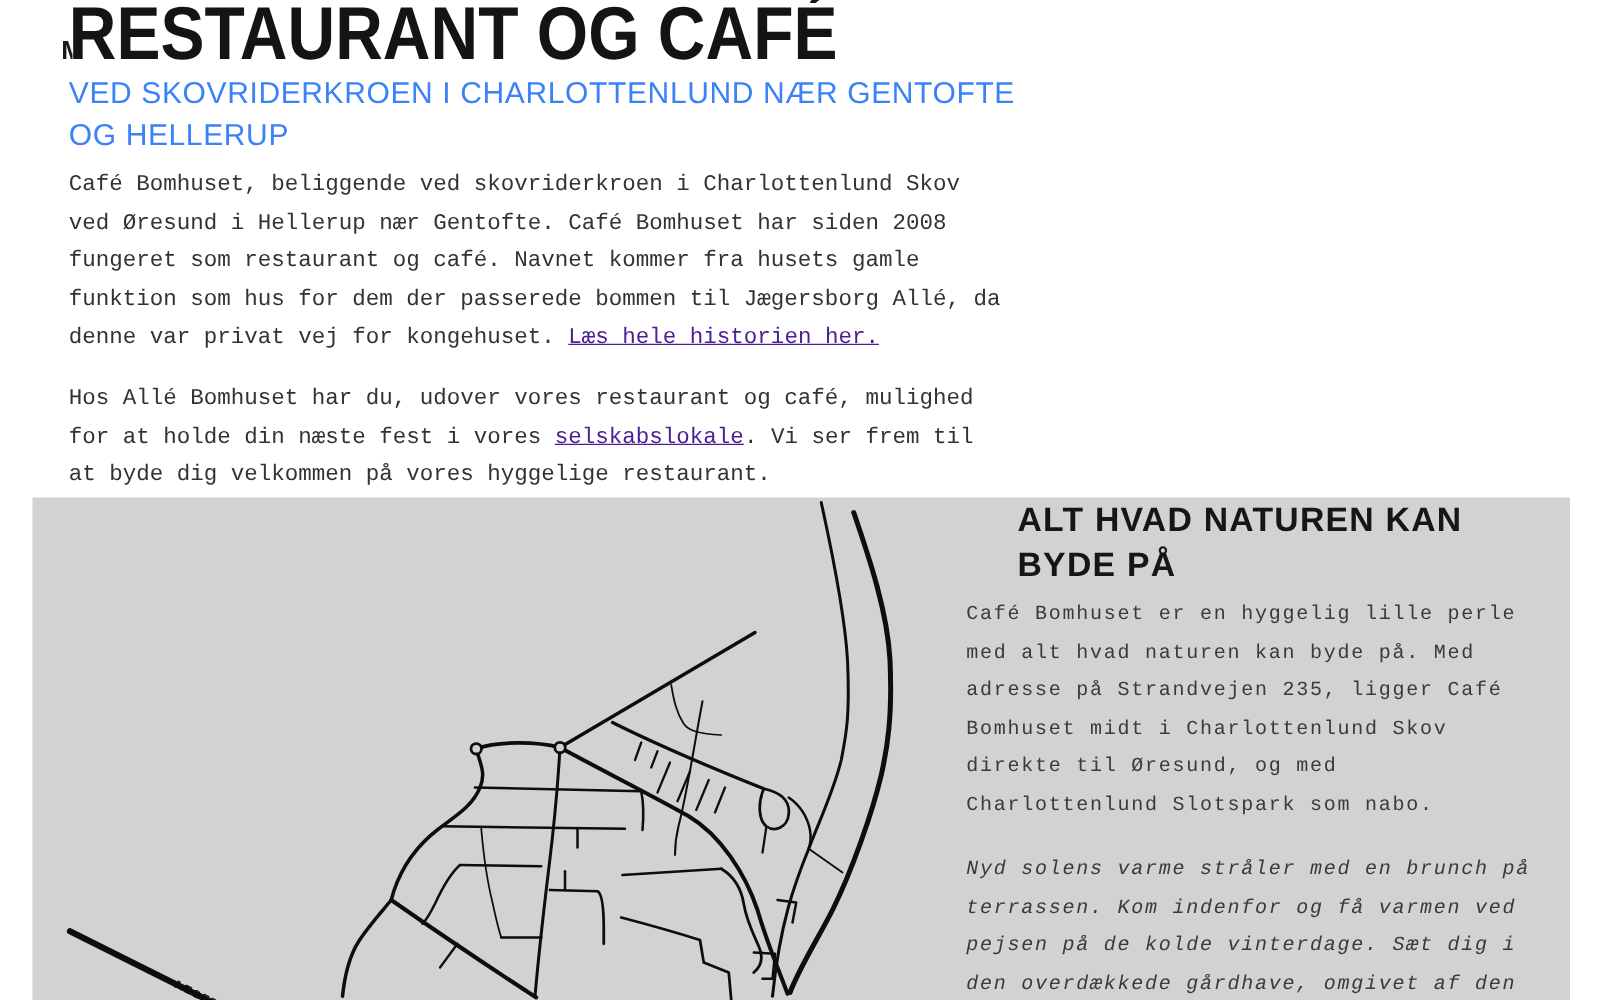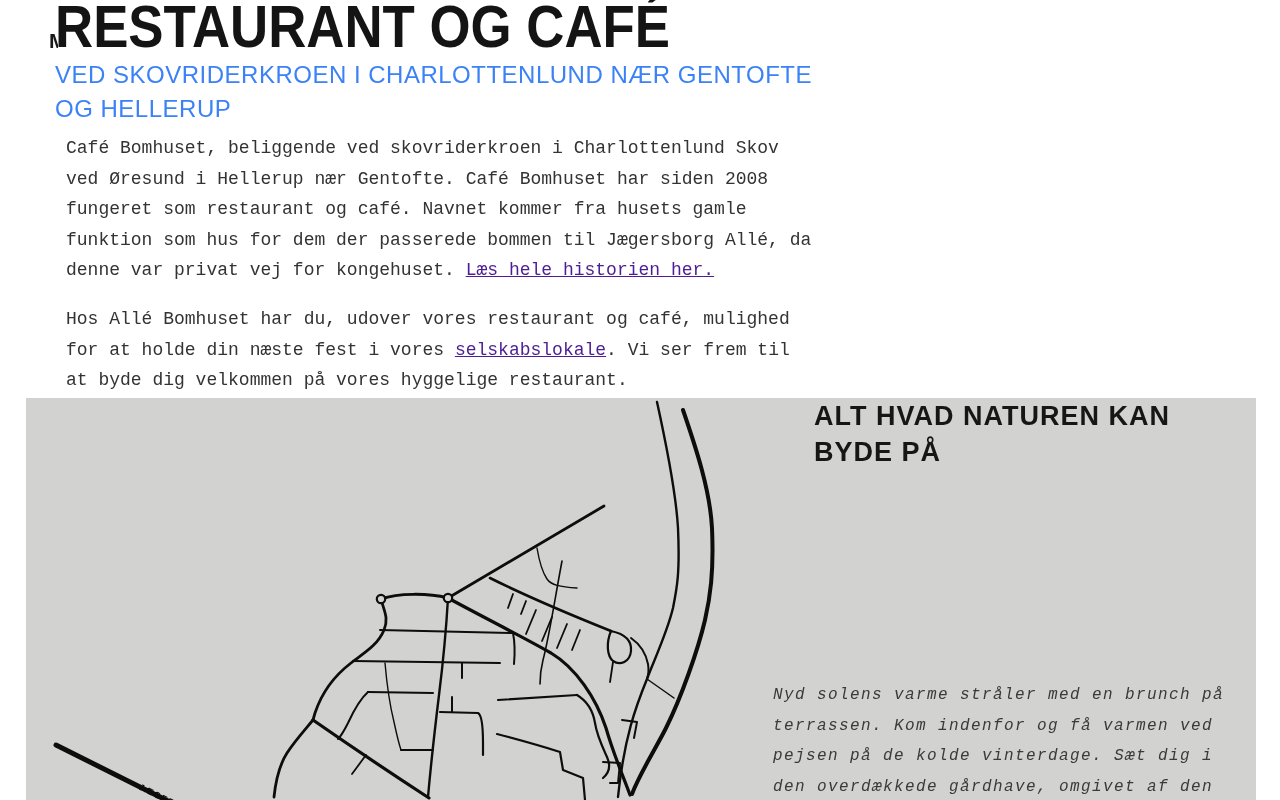--- a/index.html
+++ b/index.html
@@ -23,21 +23,21 @@
   }
 
   .hero-subtitle {
     position: absolute; left: 55px; top: 58px;
     font-family: "Liberation Sans", sans-serif;
     font-weight: normal; font-size: 24px; line-height: 34px;
     letter-spacing: 0.5px; color: #3b82f6; white-space: pre-line;
   }
 
   .intro, .party {
-    position: absolute; left: 66px;
+    position: absolute; left: 55px;
     font-family: "Liberation Mono", monospace;
     font-size: 18px; line-height: 30.5px; color: #333333;
     white-space: pre-line;
   }
   .intro { top: 133px; }
   .party { top: 304px; }
   .intro a, .party a { color: #4c1d95; text-decoration: underline; cursor: pointer; }
 
   .gray-panel {
     position: absolute; left: 26px; top: 398px;
@@ -141,19 +141,25 @@
 
       <circle cx="355" cy="201" r="4.2" fill="#d2d2d0" stroke-width="2.2"></circle>
       <circle cx="422" cy="200" r="4.2" fill="#d2d2d0" stroke-width="2.2"></circle>
     </g>
     <text transform="translate(112,391) rotate(26.5)" font-family="Liberation Sans, sans-serif" font-size="9" font-weight="bold" letter-spacing="1.2" fill="#0d0d0d">JÆGERSBORG ALLÉ</text>
   </svg>
 
   <h2 class="nature-heading">ALT HVAD NATUREN KAN
 BYDE PÅ</h2>
 
+  <p class="nature-p1">Café Bomhuset er en hyggelig lille perle
+med alt hvad naturen kan byde på. Med
+adresse på Strandvejen 235, ligger Café
+Bomhuset midt i Charlottenlund Skov
+direkte til Øresund, og med
+Charlottenlund Slotspark som nabo.</p>
 
   <p class="nature-p2">Nyd solens varme stråler med en brunch på
 terrassen. Kom indenfor og få varmen ved
 pejsen på de kolde vinterdage. Sæt dig i
 den overdækkede gårdhave, omgivet af den</p>
 
 </section>
 
 </body></html>

